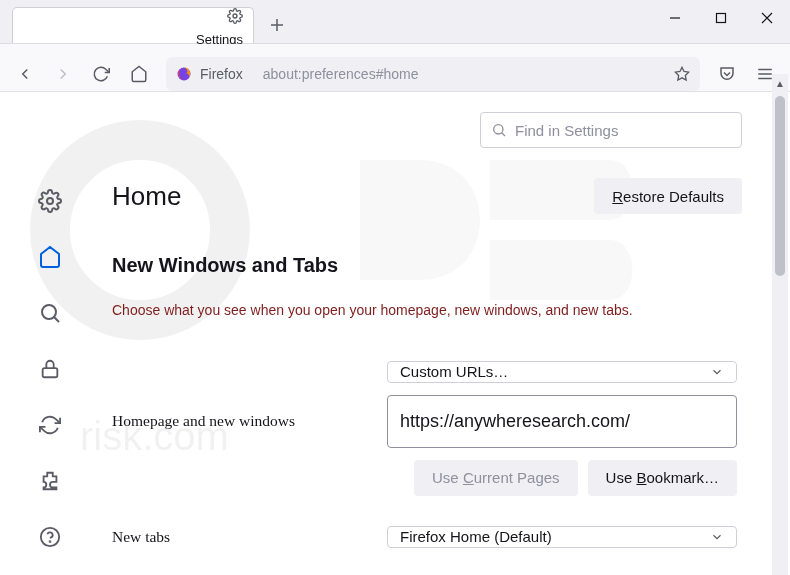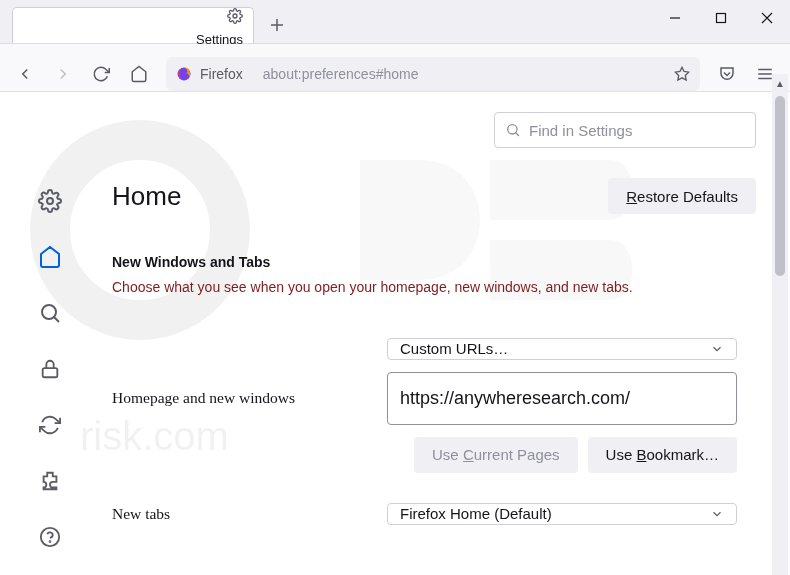--- a/index.html
+++ b/index.html
@@ -28,33 +28,33 @@
 .urlbar .brand { font-size:14px; color:#5b5b66; }
 .urlbar .addr { font-size:14px; color:#8f8f9d; margin-left:12px;}
 .urlbar .flex { flex:1; }
 .urlbar .star { color:#5b5b66; cursor:pointer;}
 
 
 .content { position:absolute; top:92px; left:0; right:0; bottom:0; display:flex; z-index:1;}
 .sidebar { width:100px; padding-top:95px; display:flex; flex-direction:column; align-items:center; gap:28px;}
 .sidebar-icon { width:28px; height:28px; display:flex; align-items:center; justify-content:center; color:#5b5b66; cursor:pointer;}
 .sidebar-icon.active { color:#0060df; }
-.main { flex:1; padding:20px 34px 0 12px; overflow:hidden; }
+.main { flex:1; padding:20px 48px 0 12px; overflow:hidden; }
 
 .searchrow { display:flex; justify-content:flex-end; margin-bottom:30px;}
 .find { width:262px; height:36px; border:1px solid #cfcfd8; border-radius:4px; display:flex; align-items:center; padding:0 10px; gap:8px; color:#8f8f9d;}
 .find input { border:none; outline:none; flex:1; font-size:15px; color:#15141a; background:transparent;}
 .find input::placeholder { color:#8f8f9d; }
 
 .page-head { display:flex; align-items:center; justify-content:space-between; margin-bottom:40px;}
 .page-title { font-size:26px; font-weight:400; color:#15141a; }
 .restore-btn { height:36px; padding:0 18px; background:#f0f0f4; border:none; border-radius:4px; font-size:15px; color:#15141a; cursor:pointer;}
 .restore-btn .ul, .btn .ul, .ddsel .ul { text-decoration:underline; }
 
-h2.section { font-size:14px; font-weight:600; color:#15141a; margin-bottom:8px;}
+h2.section { font-size:20px; font-weight:600; color:#15141a; margin-bottom:24px;}
 .desc { font-size:14px; color:#7f1d1d; margin-bottom:40px; line-height:1.4;}
 
 .row { display:flex; align-items:center; margin-bottom:12px;}
 .row-label { width:275px; font-size:15.5px; color:#15141a;font-family:Liberation Serif, serif;}
 .dd { flex:1; max-width:350px; height:22px; border:1px solid #cfcfd8; border-radius:4px; display:flex; align-items:center; justify-content:space-between; padding:0 12px; cursor:pointer;}
 .ddsel { font-size:15px; color:#15141a; font-weight:500;}
 .txtfield { flex:1; max-width:350px; height:53px; border:1px solid #8f8f9d; border-radius:4px; padding:0 12px; font-size:18px; color:#15141a; outline:none;}
 .btn-row { display:flex; gap:10px; justify-content:flex-end; padding-left:275px; max-width:625px; margin-bottom:30px;}
 .btn { height:36px; padding:0 18px; background:#f0f0f4; border:none; border-radius:4px; font-size:15px; color:#15141a; cursor:pointer; white-space:nowrap;}
 .btn.disabled { color:#8f8f9d; }

